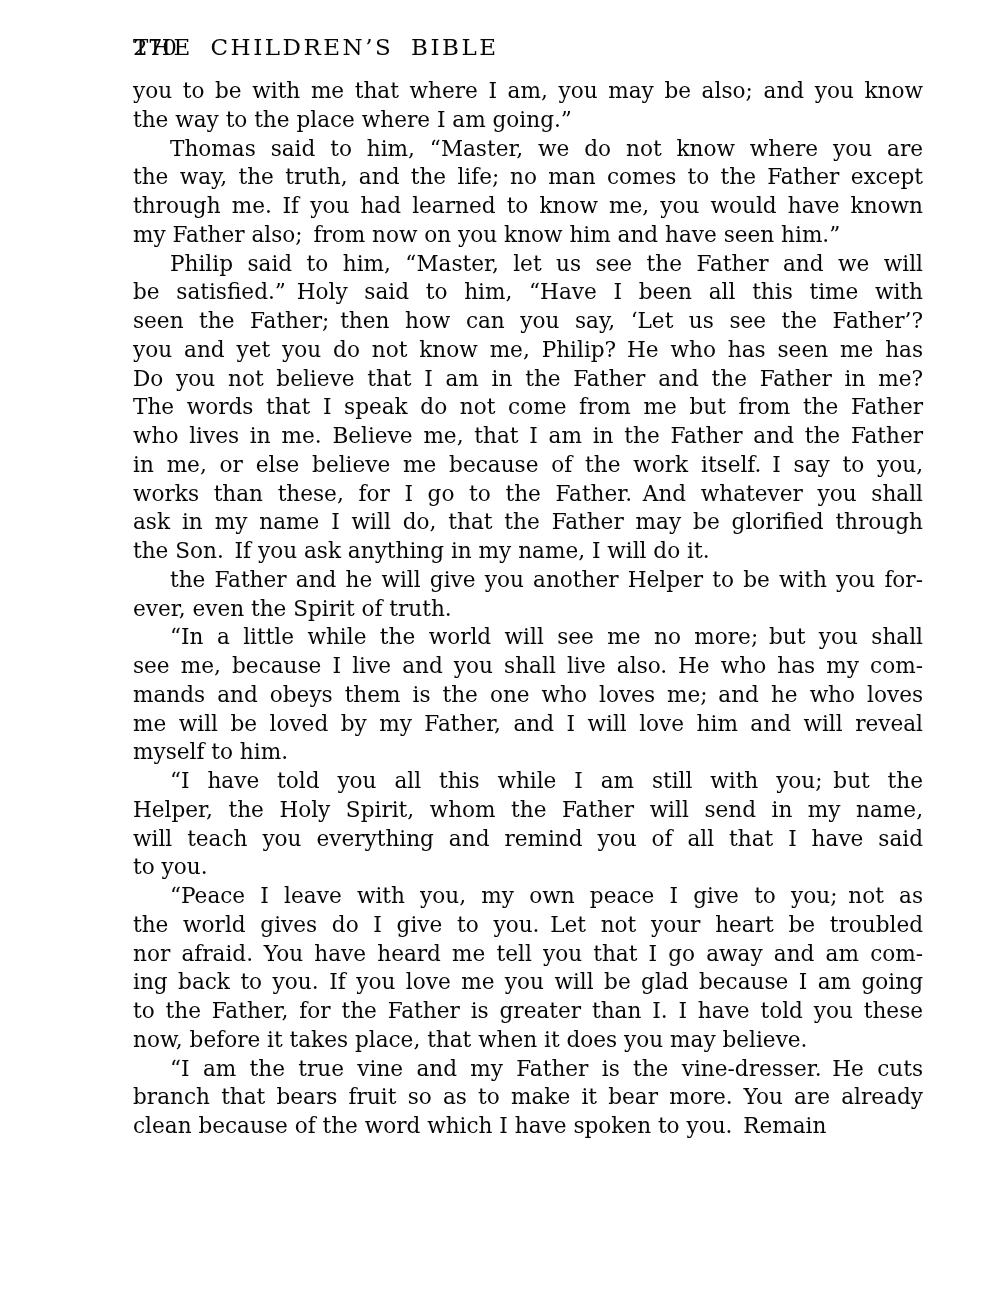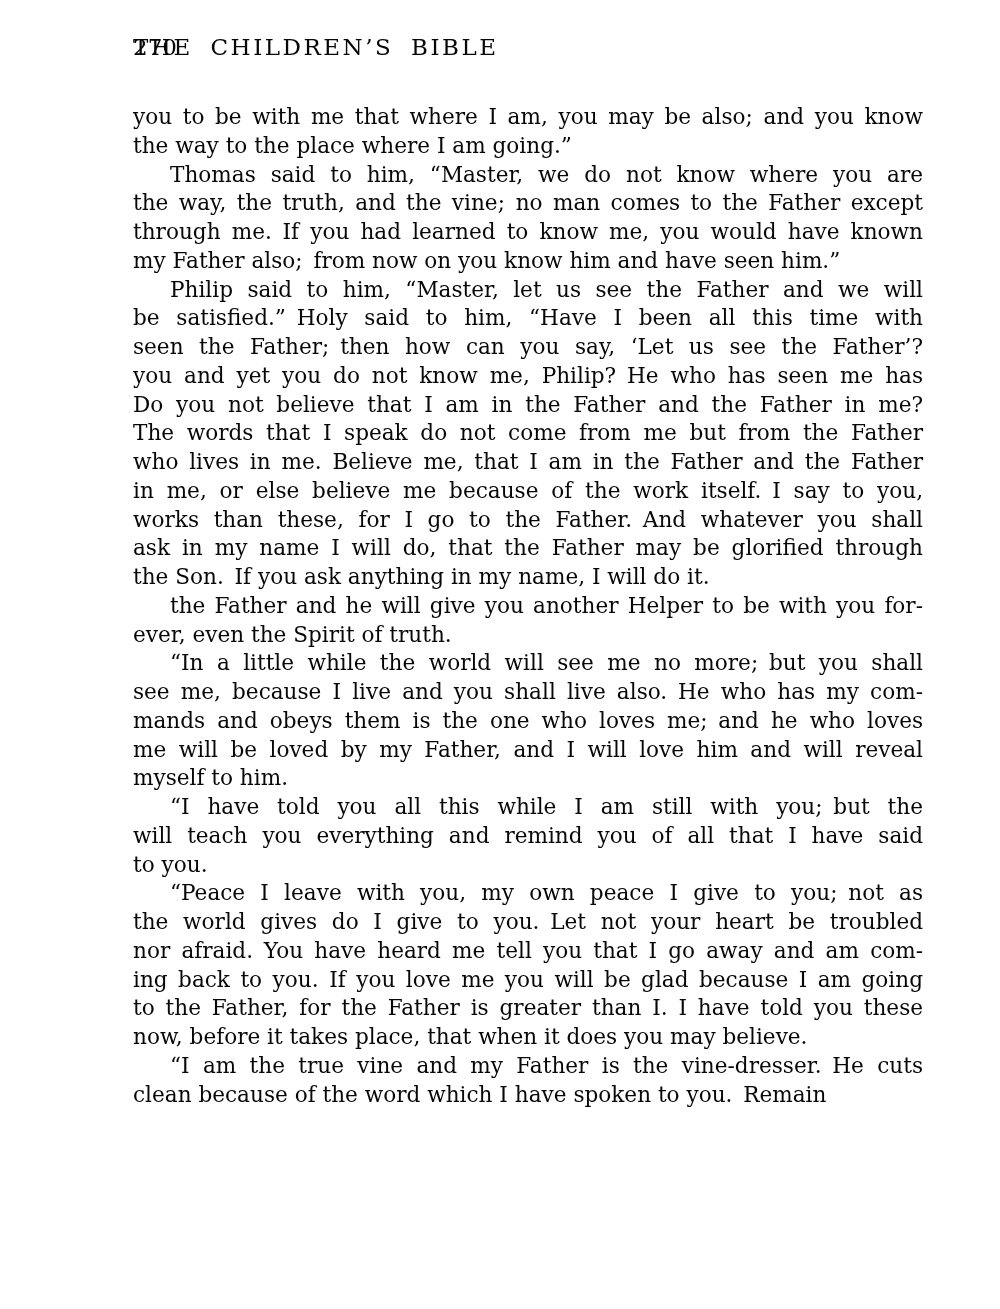--- a/index.html
+++ b/index.html
@@ -33,21 +33,21 @@
     left: 0;
     top: 0;
   }
   .title {
     display: block;
     text-align: left;
     letter-spacing: 2.5px;
     word-spacing: 8px;
   }
   .body-text {
-    margin-top: 43px;
+    margin-top: 17px;
     font-size: 21.6px;
     line-height: 28.75px;
   }
   .line {
     text-align: justify;
     text-align-last: justify;
     white-space: normal;
   }
   .line.last {
     text-align-last: left;
@@ -65,21 +65,21 @@
       <span class="pagenum">270</span>
       <span class="title">THE CHILDREN’S BIBLE</span>
     </div>
     <div class="body-text">
         <div class="para">
           <div class="line">you to be with me that where I am, you may be also; and you know</div>
           <div class="line last">the way to the place where I am going.”</div>
         </div>
         <div class="para indent">
           <div class="line">Thomas said to him, “Master, we do not know where you are</div>
-          <div class="line">the way, the truth, and the vine; no man comes to the Father except</div>
+          <div class="line">the way, the truth, and the life; no man comes to the Father except</div>
           <div class="line">through me. If you had learned to know me, you would have known</div>
           <div class="line last">my Father also; from now on you know him and have seen him.”</div>
         </div>
         <div class="para indent">
           <div class="line">Philip said to him, “Master, let us see the Father and we will</div>
           <div class="line">be satisfied.” Holy said to him, “Have I been all this time with</div>
           <div class="line">seen the Father; then how can you say, ‘Let us see the Father’?</div>
           <div class="line">you and yet you do not know me, Philip? He who has seen me has</div>
           <div class="line">Do you not believe that I am in the Father and the Father in me?</div>
           <div class="line">The words that I speak do not come from me but from the Father</div>
@@ -95,30 +95,32 @@
         </div>
         <div class="para indent">
           <div class="line">“In a little while the world will see me no more; but you shall</div>
           <div class="line">see me, because I live and you shall live also. He who has my com-</div>
           <div class="line">mands and obeys them is the one who loves me; and he who loves</div>
           <div class="line">me will be loved by my Father, and I will love him and will reveal</div>
           <div class="line last">myself to him.</div>
         </div>
         <div class="para indent">
           <div class="line">“I have told you all this while I am still with you; but the</div>
+          <div class="line">Helper, the Holy Spirit, whom the Father will send in my name,</div>
           <div class="line">will teach you everything and remind you of all that I have said</div>
           <div class="line last">to you.</div>
         </div>
         <div class="para indent">
           <div class="line">“Peace I leave with you, my own peace I give to you; not as</div>
           <div class="line">the world gives do I give to you. Let not your heart be troubled</div>
           <div class="line">nor afraid. You have heard me tell you that I go away and am com-</div>
           <div class="line">ing back to you. If you love me you will be glad because I am going</div>
           <div class="line">to the Father, for the Father is greater than I. I have told you these</div>
           <div class="line last">now, before it takes place, that when it does you may believe.</div>
         </div>
         <div class="para indent">
           <div class="line">“I am the true vine and my Father is the vine-dresser. He cuts</div>
+          <div class="line">branch that bears fruit so as to make it bear more. You are already</div>
           <div class="line last">clean because of the word which I have spoken to you. Remain</div>
         </div>
       </div>
   </div>
 </div>
 
 </body></html>

